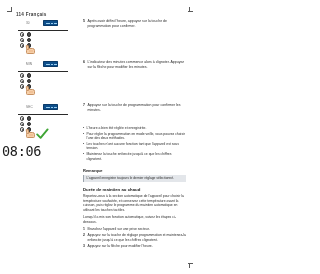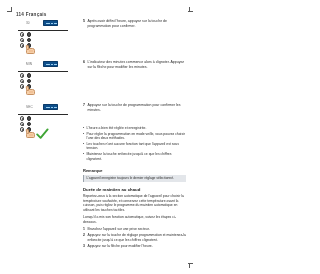--- a/index.html
+++ b/index.html
@@ -333,20 +333,23 @@
     </div>
 
   </div>
 
   <div id="checkmark">
     <svg viewBox="0 0 13 12">
       <path d="M1.2 6.4 L4.6 9.8 L11.6 1.4" fill="none" stroke="#3fa535" stroke-width="1.9" stroke-linecap="round" stroke-linejoin="round"></path>
     </svg>
   </div>
 
+  <div id="clock">
+    <span class="clockface">08:06</span>
+  </div>
 
   <div id="bullets">
     <div class="bullet">
       <span class="dot">•</span>
       <span class="btxt">L'heure a bien été réglée et enregistrée.</span>
     </div>
     <div class="bullet">
       <span class="dot">•</span>
       <span class="btxt">Pour régler la programmation en mode veille, vous pouvez choisir l'une des deux méthodes.</span>
     </div>

